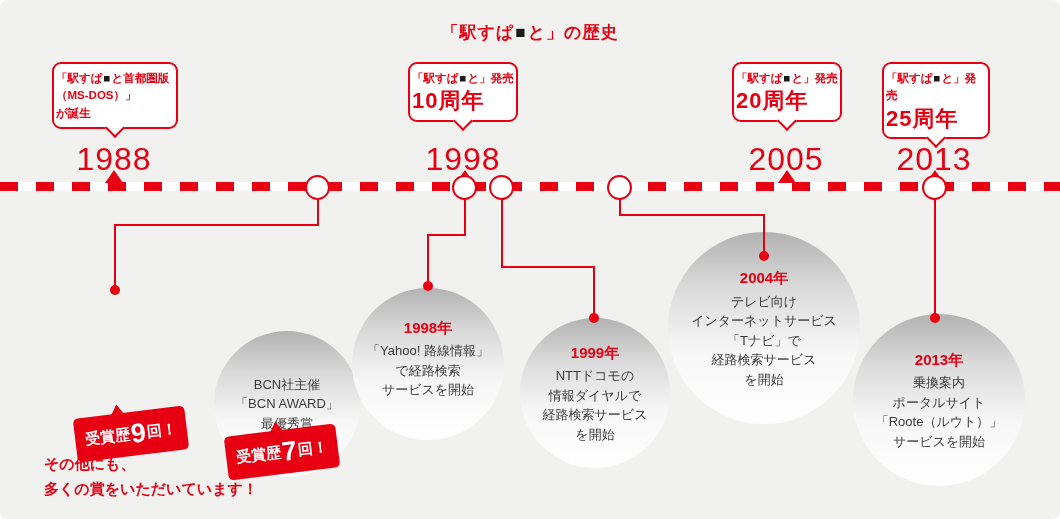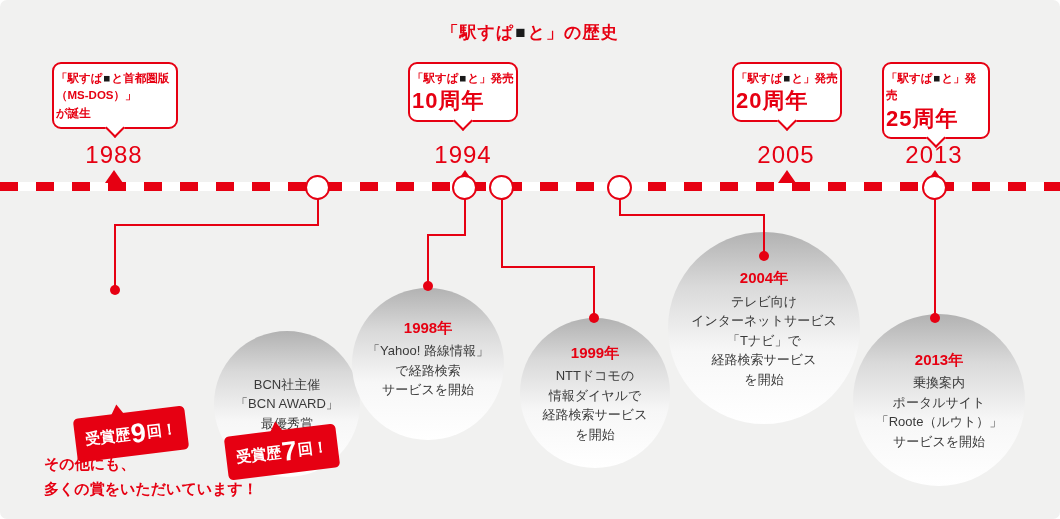--- a/index.html
+++ b/index.html
@@ -19,21 +19,21 @@
            transform:translateX(-50%) rotate(45deg);}
   .co-sm{font-size:11.5px;font-weight:bold;line-height:1.5;}
   .co-lg{font-size:22px;font-weight:bold;letter-spacing:1px;line-height:1.2;margin-top:1px;}
   .c1988{left:52px;top:62px;width:126px;}
   .c1998{left:408px;top:62px;width:110px;}
   .c2008{left:732px;top:62px;width:110px;}
   .c2013{left:882px;top:62px;width:108px;}
 
   
   .year{position:absolute;top:141px;width:120px;text-align:center;color:#e60012;
-        font-size:24px;font-weight:500;letter-spacing:1px;z-index:8;}
+        font-size:32px;font-weight:500;letter-spacing:1px;z-index:8;}
   .y1988{left:54px;} .y1998{left:403px;} .y2008{left:726px;} .y2013{left:874px;}
 
   
   .tri{position:absolute;top:170px;width:0;height:0;border-left:9px solid transparent;
        border-right:9px solid transparent;border-bottom:13px solid #e60012;z-index:3;}
   .t1988{left:105px;} .t1998{left:456px;} .t2008{left:778px;} .t2013{left:926px;}
 
   
   .track{position:absolute;left:0;top:182px;width:1060px;height:9px;z-index:2;
          background:repeating-linear-gradient(90deg,#e60012 0 18px,#ffffff 18px 36px);}
@@ -102,21 +102,21 @@
     <div class="tail"></div>
   </div>
 
   <div class="callout c2013">
     <div class="co-sm"><span>「駅すぱ</span><span class="censor">■</span><span>と」発売</span></div>
     <div class="co-lg">25周年</div>
     <div class="tail"></div>
   </div>
 
   <div class="year y1988">1988</div>
-  <div class="year y1998">1994</div>
+  <div class="year y1998">1998</div>
   <div class="year y2008">2005</div>
   <div class="year y2013">2013</div>
 
   <div class="tri t1988"></div>
   <div class="tri t1998"></div>
   <div class="tri t2008"></div>
   <div class="tri t2013"></div>
 
   <div class="track"></div>
 

